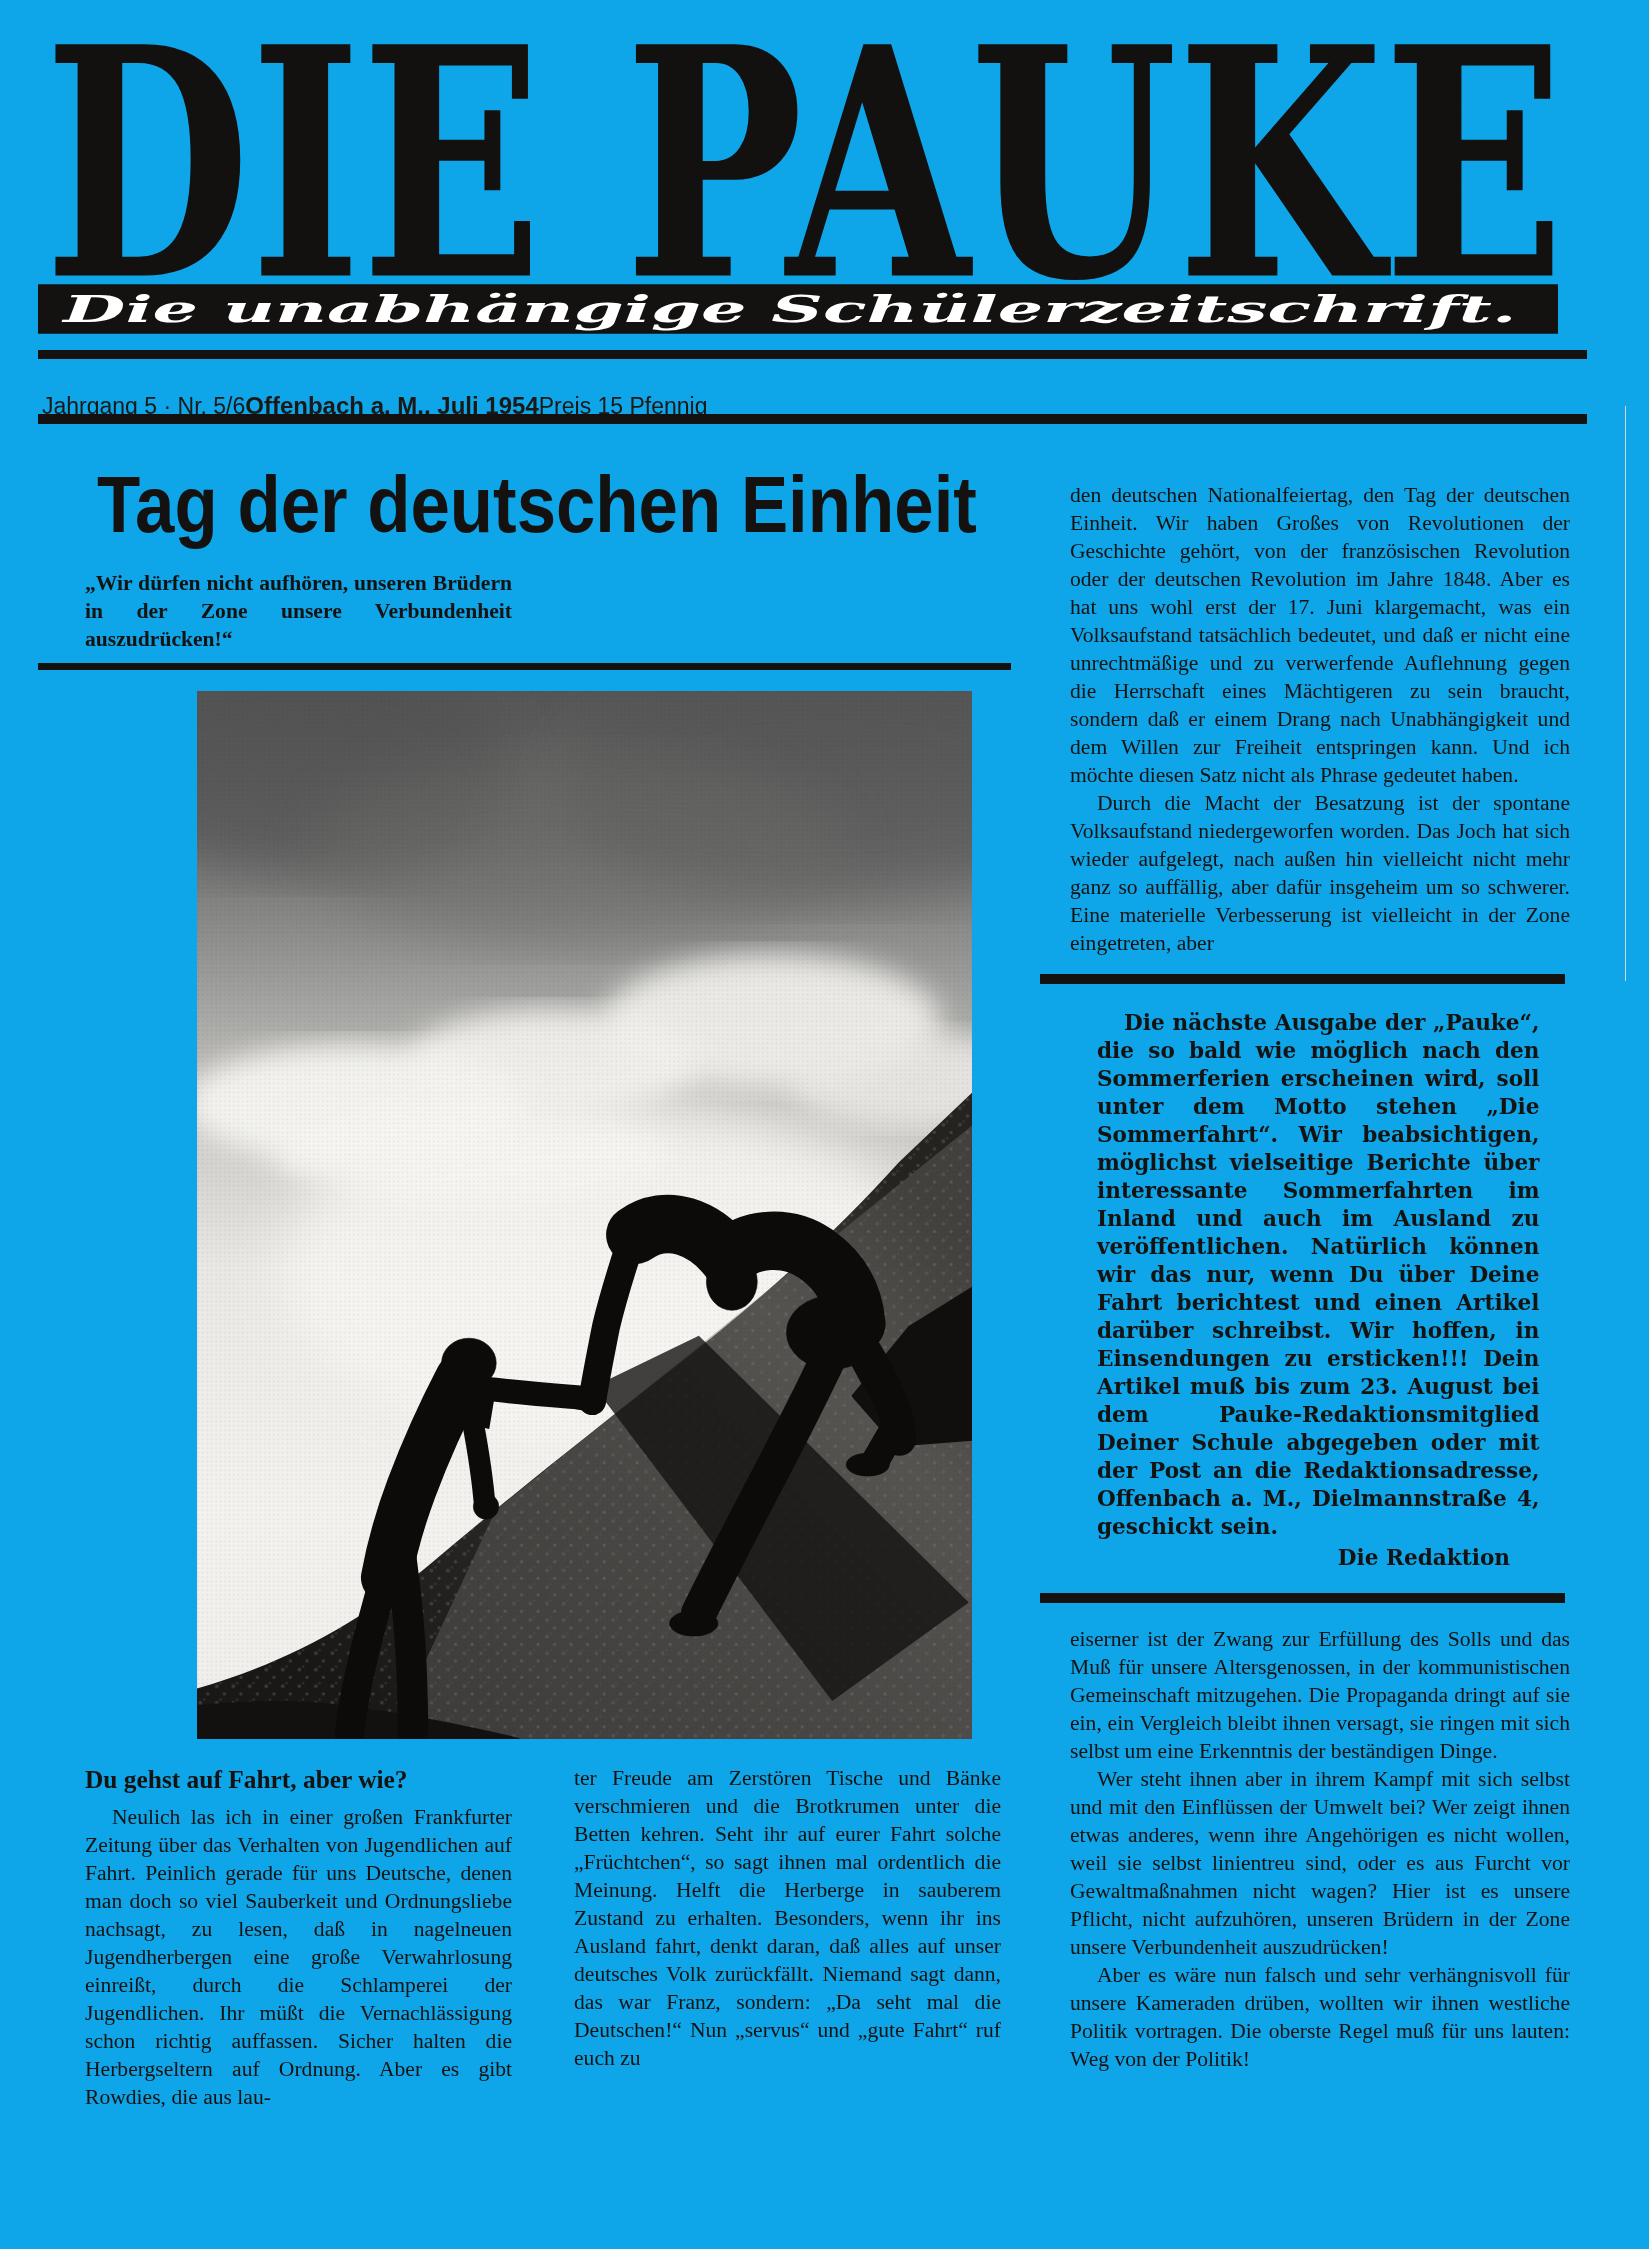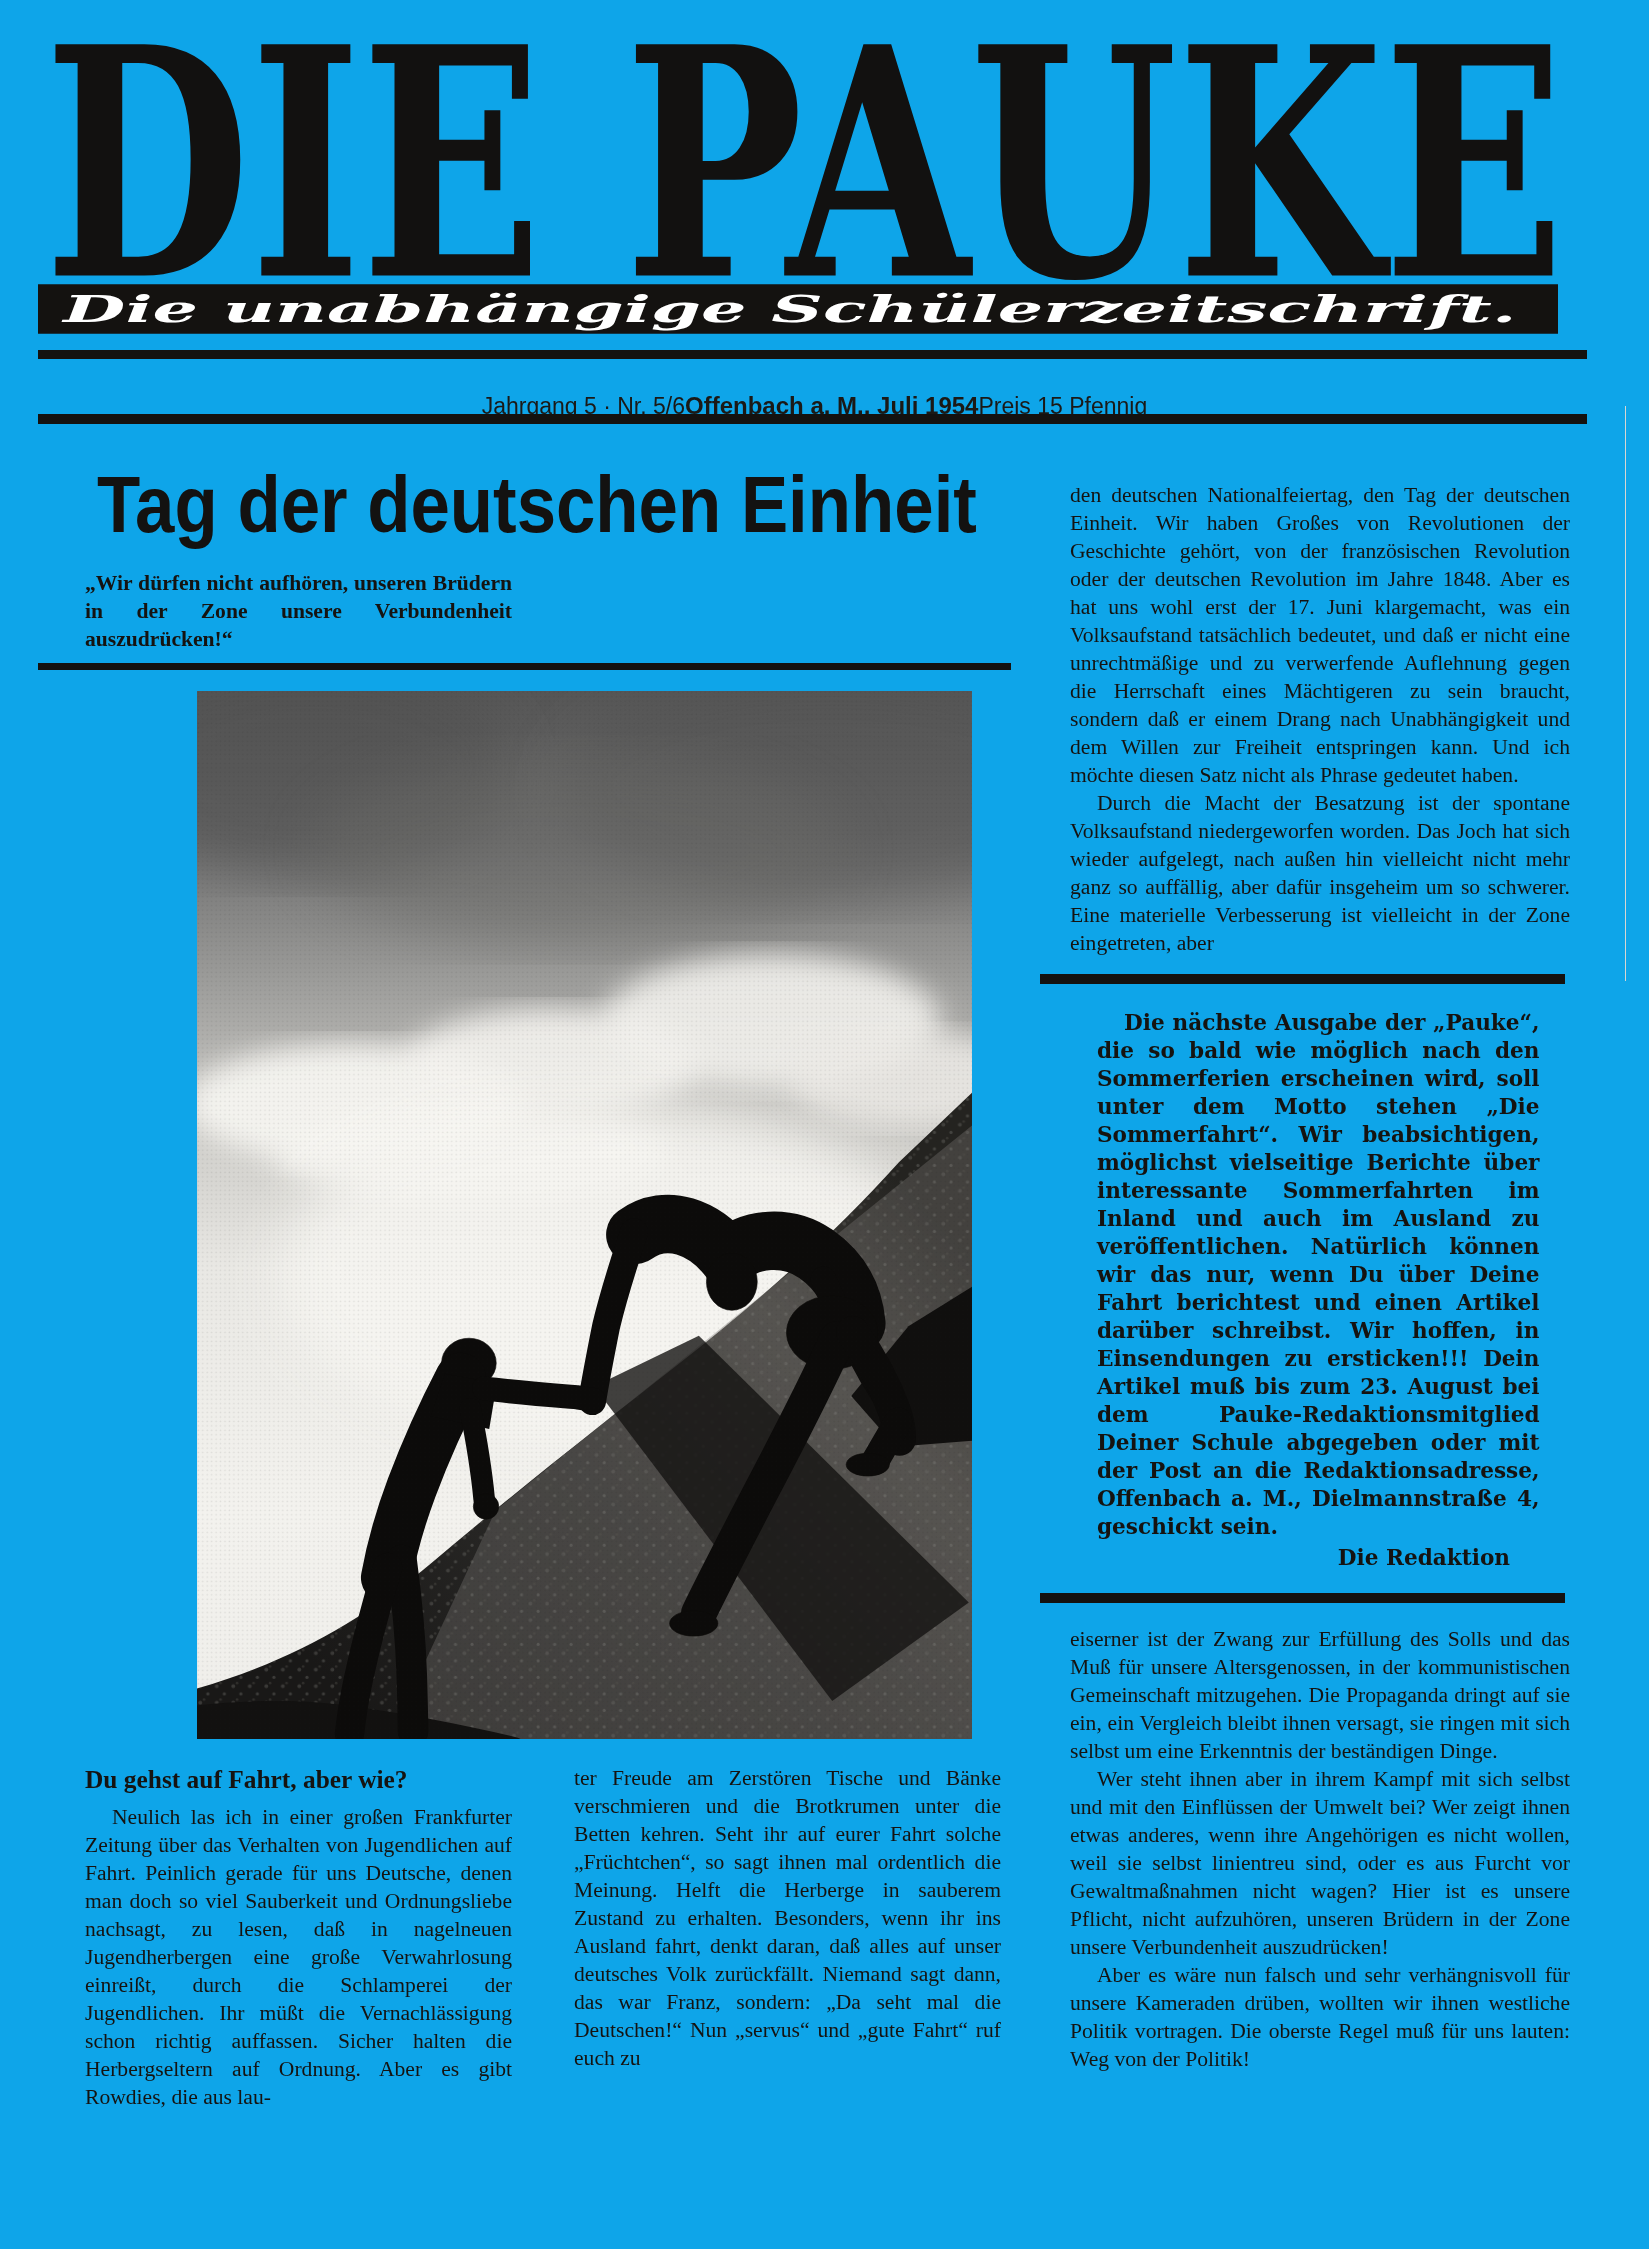--- a/index.html
+++ b/index.html
@@ -11,21 +11,21 @@
     color:#151311;
     overflow:hidden;
   }
   .abs{position:absolute;}
   .rule{background:#141210;}
   .body-text{font-size:21.6px;line-height:28px;text-align:justify;text-justify:inter-word;font-family:Liberation Serif, serif;}
   .body-text p{margin:0;}
   .ind{text-indent:27px;}
   .bold{font-weight:bold;}
   .dateline{
-    display:flex;justify-content:center;align-items:baseline;
+    display:flex;justify-content:flex-start;align-items:baseline;
     font-family:"Liberation Sans", sans-serif;
     font-size:23px;color:#1b1916;
   }
   .dateline .center{font-weight:bold;font-size:24px;margin-top:20px;}
   .headline-svg{display:block;margin:0 auto;}
   .cols{display:flex;gap:50px;}
   .col{width:439px;margin-left:12px;}
   .rule-under-cols{height:7.6px;width:973px;margin-left:-35px;margin-top:10.2px;}
   .photo-wrap{margin-left:124px;margin-top:20.3px;width:775px;height:1048px;}
   .art2-heading{font-size:25.4px;font-weight:bold;margin:0 0 9px 0;line-height:30.5px;}

